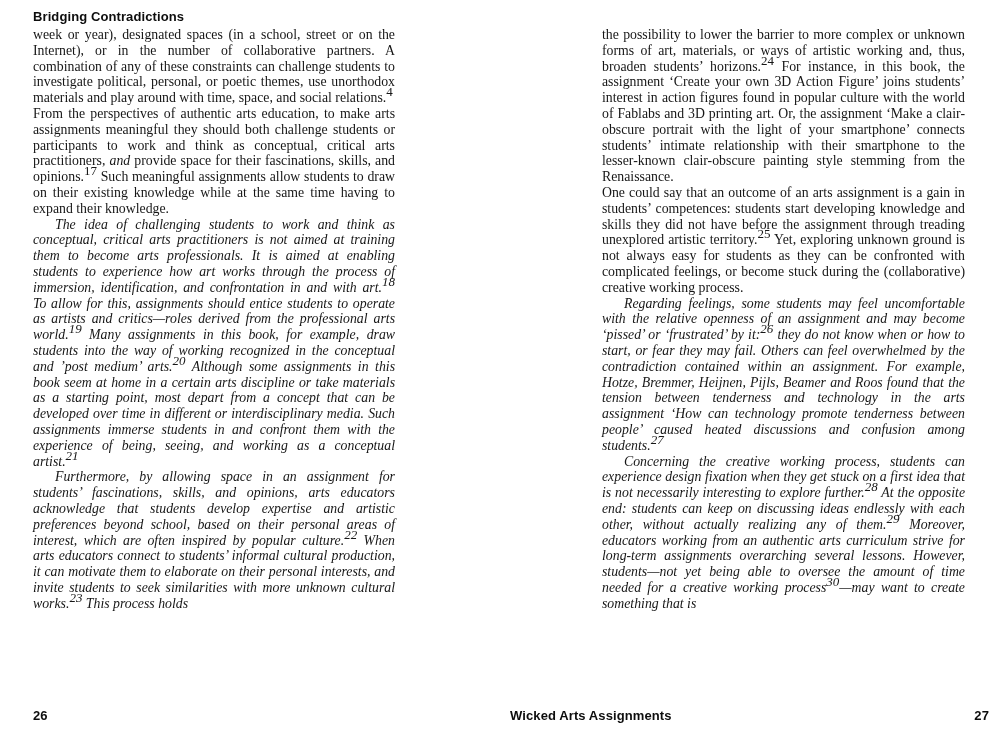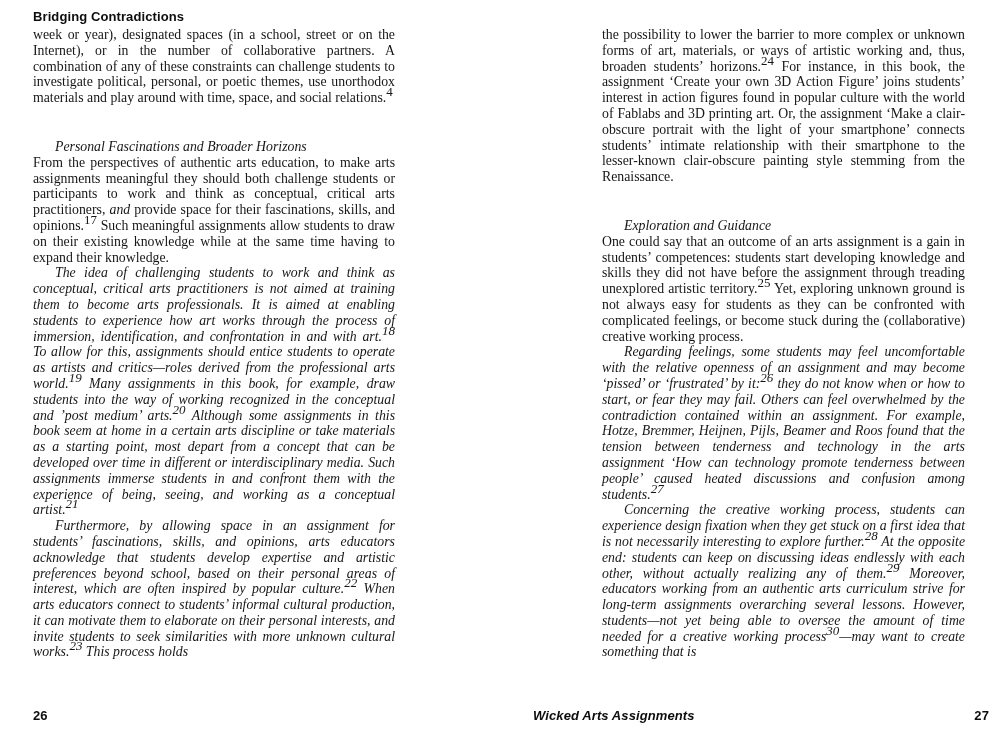--- a/index.html
+++ b/index.html
@@ -17,21 +17,21 @@
     font-size: 13px;
     color: #0d0d0d;
     letter-spacing: 0.1px;
     white-space: nowrap;
   }
   .running-head { top: 9px; }
   .head-left  { left: 33px; }
   .head-right { left: 533px; }
   .folio-left  { bottom: 9px; left: 33px; }
   .folio-right { bottom: 9px; right: 11px; }
-  .footer-title { bottom: 9px; left: 533px; font-style: italic; }
+  .footer-title { bottom: 9px; left: 510px; }
   .page-body {
     position: absolute;
     top: 27px;
     font-family: "Liberation Serif", "DejaVu Serif", serif;
     font-size: 13.8px;
     line-height: 15.8px;
     color: #161616;
     text-align: justify;
   }
   .body-left  { left: 33px;  width: 362px; }
@@ -51,28 +51,26 @@
   em { font-style: italic; margin-top: 12px; }
 </style>
 </head>
 <body>
 
 <div class="spread">
   <div class="running-head head-left">Bridging Contradictions</div>
 
   <div class="page-body body-left">
       <p class="para">week or year), designated spaces (in a school, street or on the Internet), or in the number of collaborative partners. A combination of any of these constraints can challenge students to investigate political, personal, or poetic themes, use unorthodox materials and play around with time, space, and social relations.<sup class="fnref">4</sup></p>
-      <p class="subhead">Personal Fascinations and Broader Horizons</p>
       <p class="para">From the perspectives of authentic arts education, to make arts assignments meaningful they should both challenge students or participants to work and think as conceptual, critical arts practitioners, <em>and</em> provide space for their fasci­nations, skills, and opinions.<sup class="fnref">17</sup> Such meaningful assignments allow students to draw on their existing knowledge while at the same time having to expand their knowledge.</p>
       <p class="para indent">The idea of challenging students to work and think as conceptual, critical arts practitioners is not aimed at training them to become arts professionals. It is aimed at enabling students to experience how art works through the process of immersion, identification, and confrontation in and with art.<sup class="fnref">18</sup> To allow for this, assignments should entice students to operate as artists and critics—roles derived from the professional arts world.<sup class="fnref">19</sup> Many assignments in this book, for example, draw students into the way of working recognized in the conceptual and ’post medium’ arts.<sup class="fnref">20</sup> Although some assignments in this book seem at home in a certain arts discipline or take materials as a starting point, most depart from a concept that can be developed over time in different or interdisciplinary media. Such assignments immerse students in and confront them with the experience of being, seeing, and working as a conceptual artist.<sup class="fnref">21</sup></p>
       <p class="para indent">Furthermore, by allowing space in an assignment for students’ fascinations, skills, and opinions, arts educators acknowledge that students develop expertise and artistic preferences beyond school, based on their personal areas of interest, which are often inspired by popular culture.<sup class="fnref">22</sup> When arts educators connect to students’ informal cultural production, it can motivate them to elaborate on their personal interests, and invite students to seek similarities with more unknown cultural works.<sup class="fnref">23</sup> This process holds</p>
     </div>
   <div class="page-body body-right">
       <p class="para">the possibility to lower the barrier to more complex or unknown forms of art, materials, or ways of artistic working and, thus, broaden students’ horizons.<sup class="fnref">24</sup> For instance, in this book, the assignment ‘Create your own 3D Action Figure’ joins students’ interest in action figures found in popular culture with the world of Fablabs and 3D printing art. Or, the assignment ‘Make a clair-obscure portrait with the light of your smartphone’ connects students’ intimate relationship with their smartphone to the lesser-known clair-obscure painting style stemming from the Renais­sance.</p>
-      <p class="subhead">Exploration and Guidance</p>
       <p class="para">One could say that an outcome of an arts assignment is a gain in students’ competences: students start devel­oping knowledge and skills they did not have before the assignment through treading unexplored artistic territory.<sup class="fnref">25</sup> Yet, exploring unknown ground is not always easy for students as they can be confronted with complicated feelings, or become stuck during the (collaborative) creative working process.</p>
       <p class="para indent">Regarding feelings, some students may feel uncom­fortable with the relative openness of an assignment and may become ‘pissed’ or ‘frustrated’ by it:<sup class="fnref">26</sup> they do not know when or how to start, or fear they may fail. Others can feel overwhelmed by the contradiction contained within an assignment. For example, Hotze, Bremmer, Heijnen, Pijls, Beamer and Roos found that the tension between tenderness and technology in the arts assignment ‘How can technology promote tenderness between people’ caused heated discussions and confusion among students.<sup class="fnref">27</sup></p>
       <p class="para indent">Concerning the creative working process, students can experience design fixation when they get stuck on a first idea that is not necessarily interesting to explore further.<sup class="fnref">28</sup> At the opposite end: students can keep on discussing ideas endlessly with each other, without actually realizing any of them.<sup class="fnref">29</sup> Moreover, educators working from an authentic arts curriculum strive for long-term assignments overar­ching several lessons. However, students—not yet being able to oversee the amount of time needed for a creative working process<sup class="fnref">30</sup>—may want to create something that is</p>
     </div>
 
   <div class="folio folio-left">26</div>
   <div class="footer-title">Wicked Arts Assignments</div>
   <div class="folio folio-right">27</div>
 </div>
 

